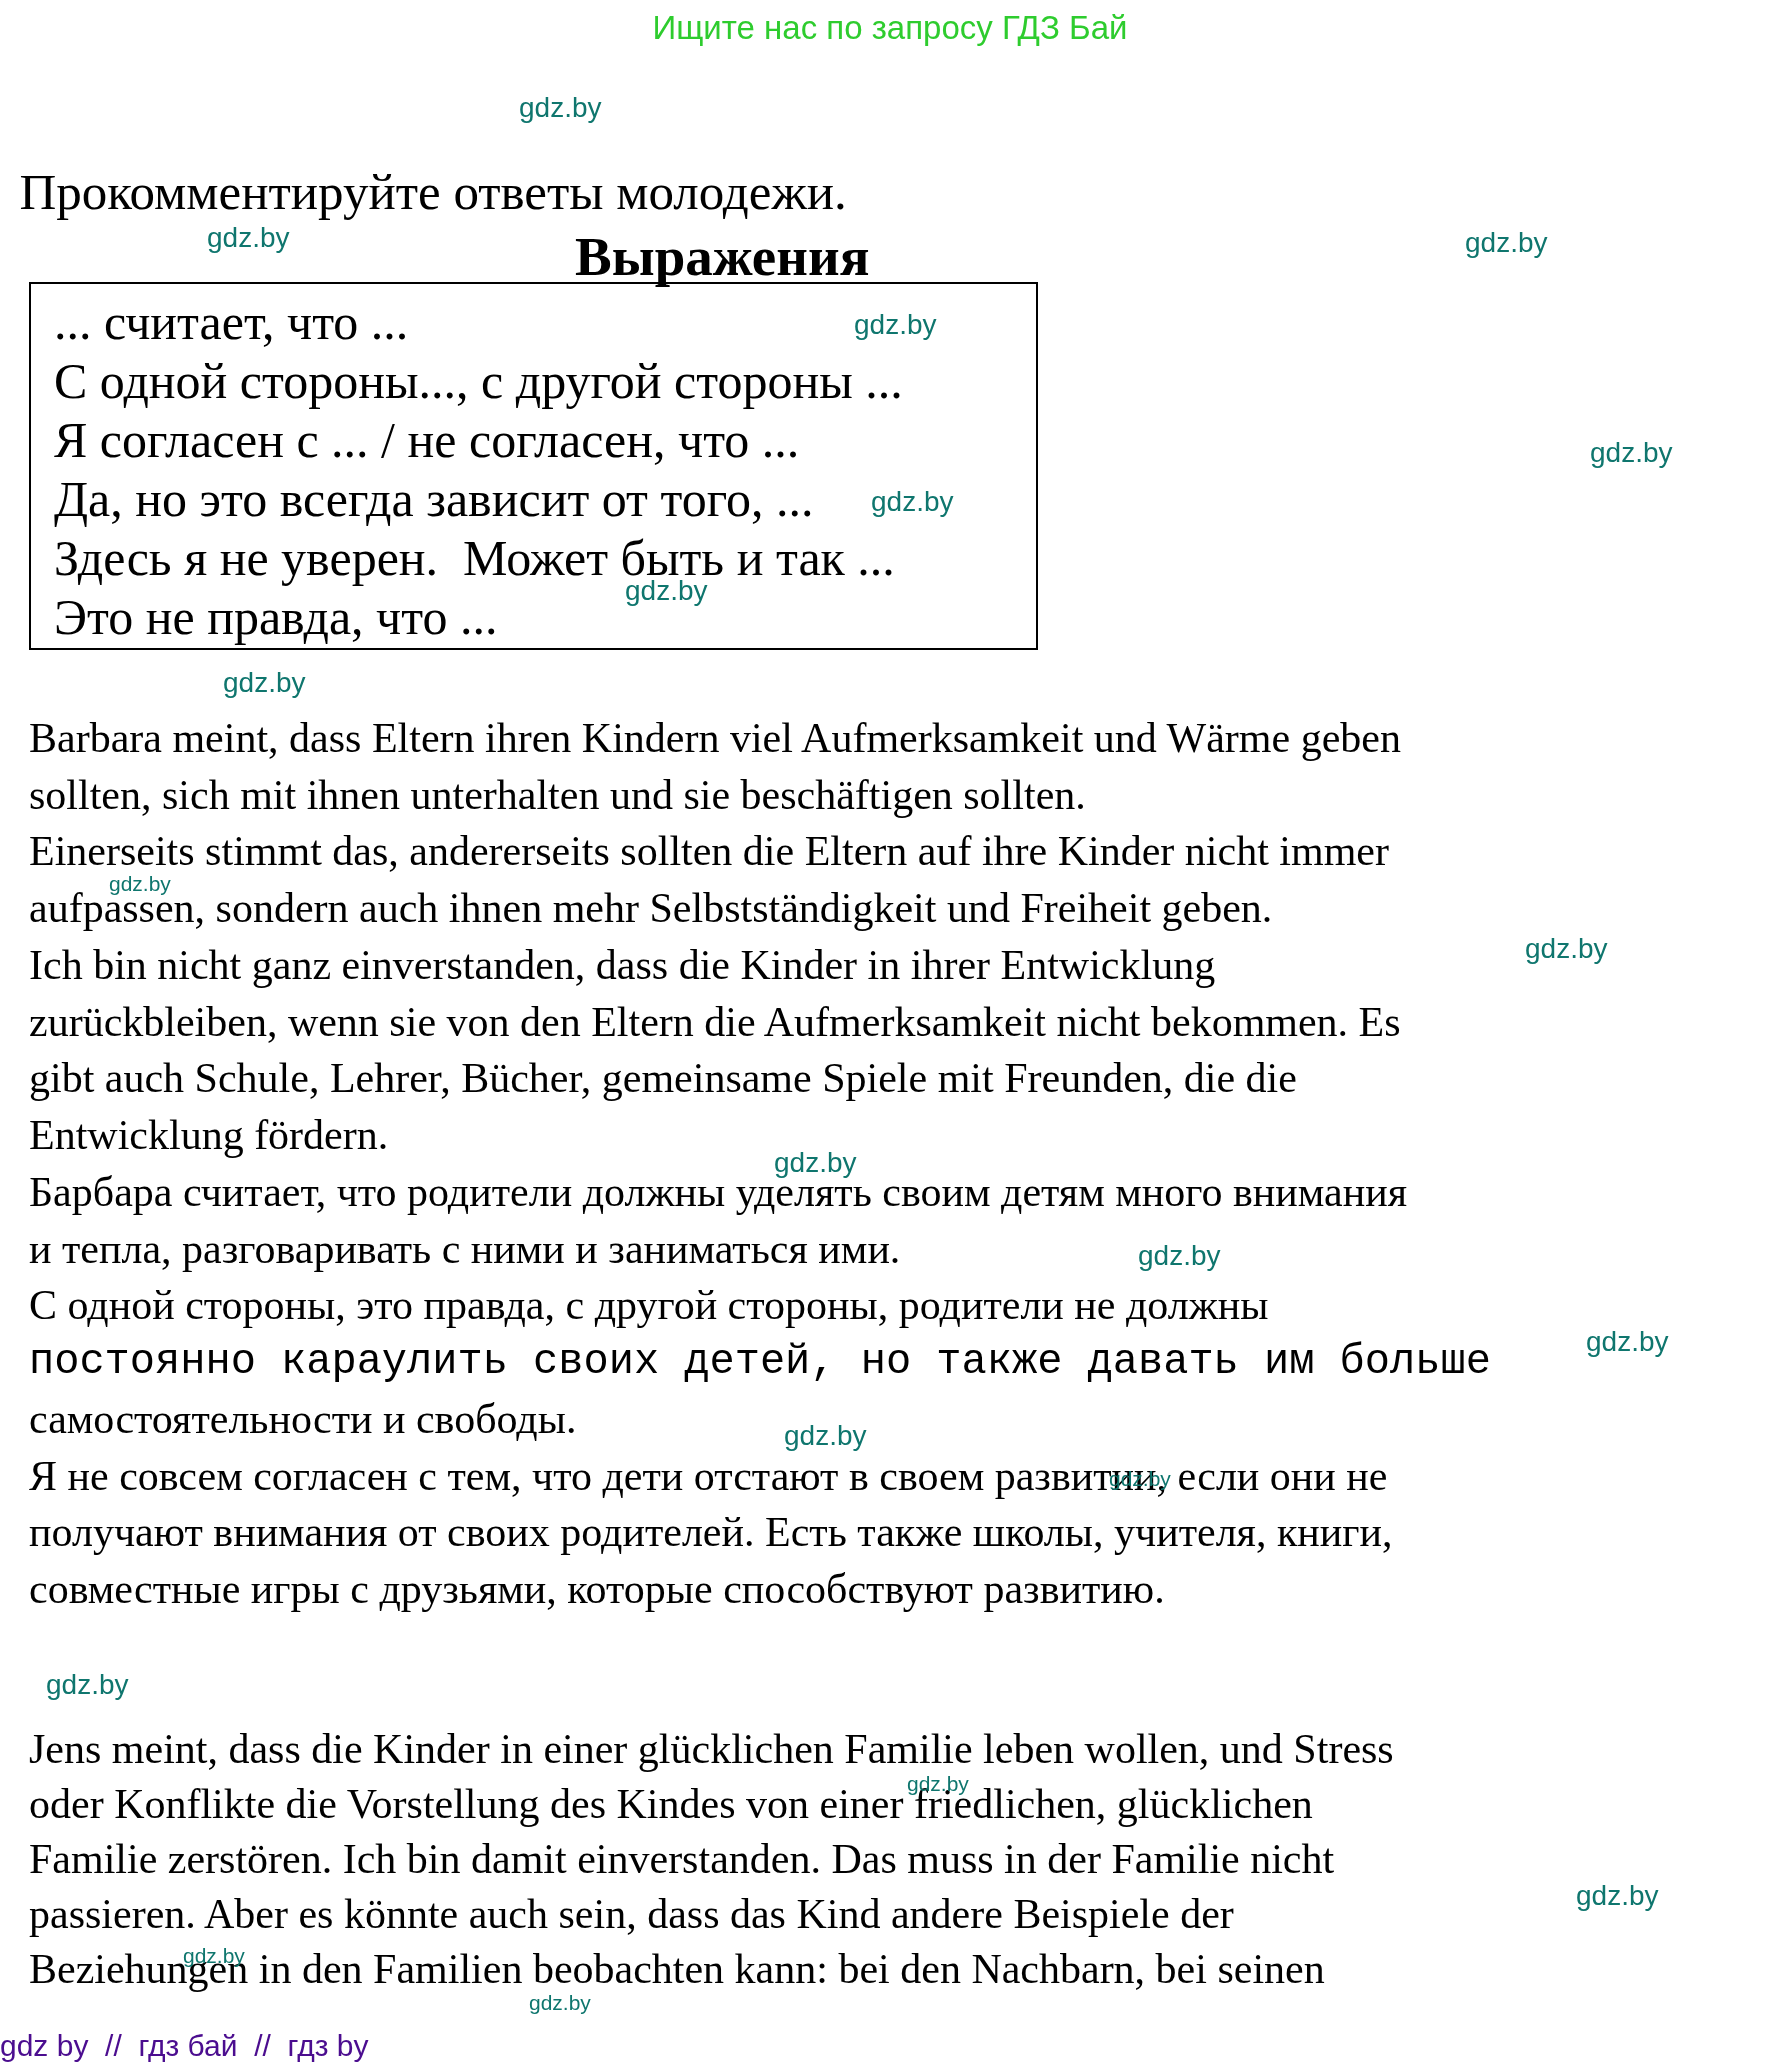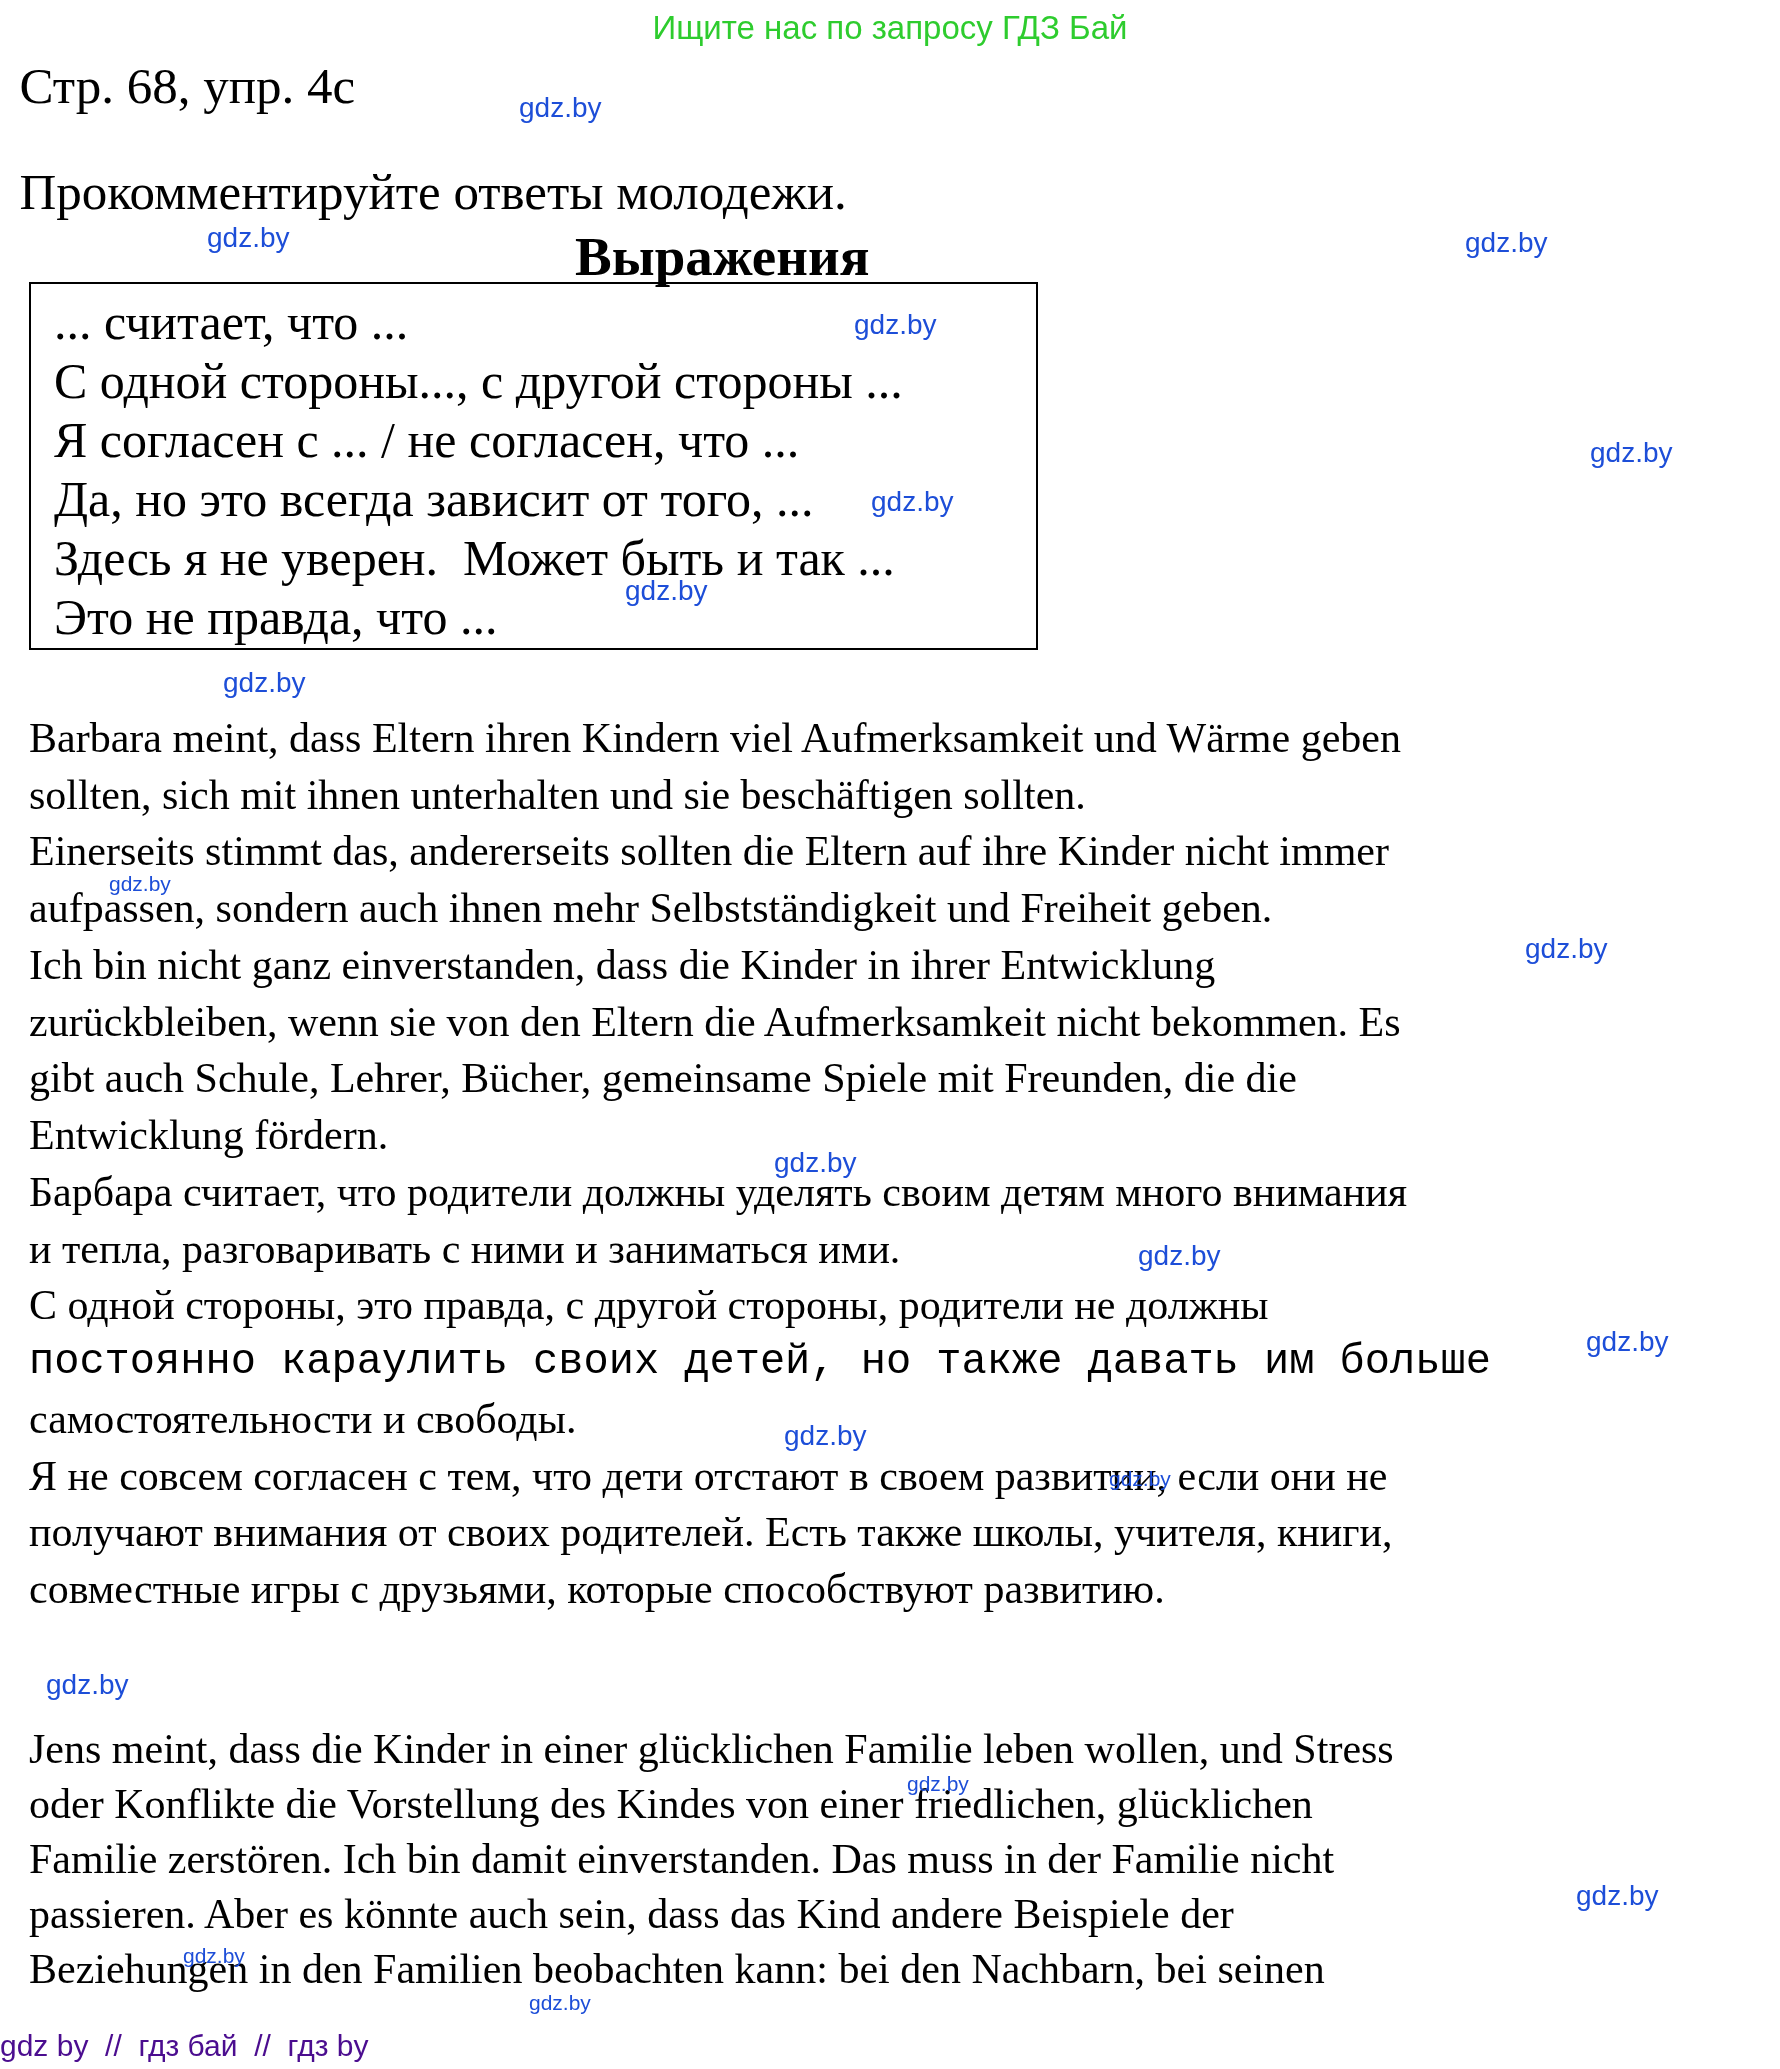--- a/index.html
+++ b/index.html
@@ -54,39 +54,38 @@
     position:absolute;
     left:29px;
     font-size:42px;
     line-height:53px;
     white-space:pre;
   }
   .wm{
     position:absolute;
     font-family:"Liberation Sans", sans-serif;
     font-size:28px;
-    color:#1d4ed8;
+    color:#0f766e;
     white-space:pre;
   }
   .wm.small{font-size:21px;}
   .footer{
     left:0;right:0;top:2029px;
     font-family:"Liberation Sans", sans-serif;
     font-size:30px;
     white-space:pre;
   }
 </style>
 </head>
 <body>
 
 <div class="page">
 
   <div class="abs promo" style="color: rgb(46, 204, 46);">Ищите нас по запросу ГДЗ Бай</div>
 
-  <div class="abs title">Стр. 68, упр. 4c</div>
 
   <div class="abs subtitle">Прокомментируйте ответы молодежи.</div>
 
   <div class="abs expr-heading">Выражения</div>
 
   <div class="abs expr-box">
     <span class="expr-line">... считает, что ...</span>
     <span class="expr-line">С одной стороны..., с другой стороны ...</span>
     <span class="expr-line">Я согласен с ... / не согласен, что ...</span>
     <span class="expr-line">Да, но это всегда зависит от того, ...</span>

